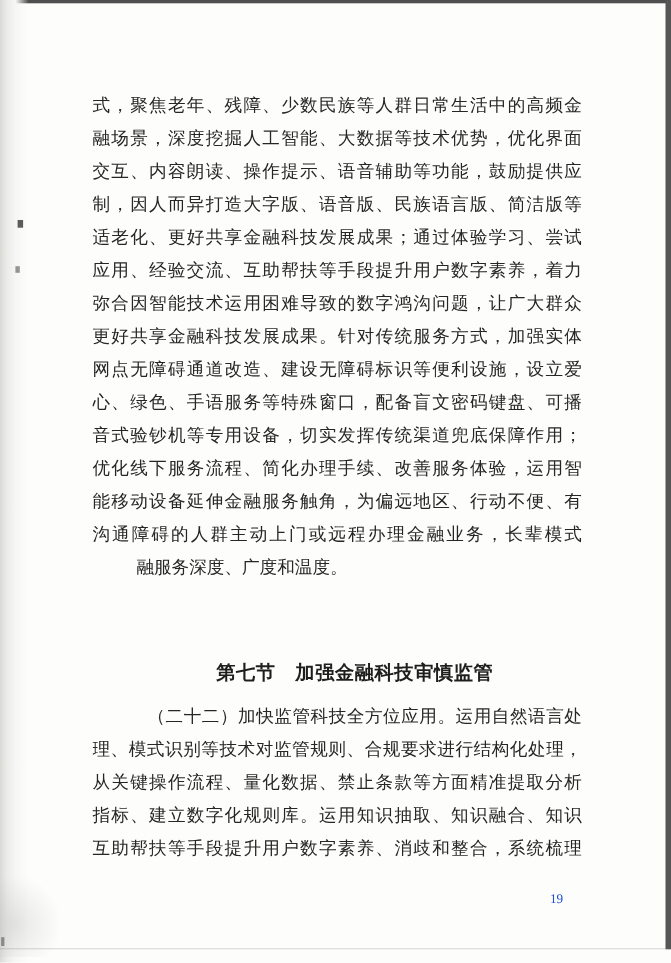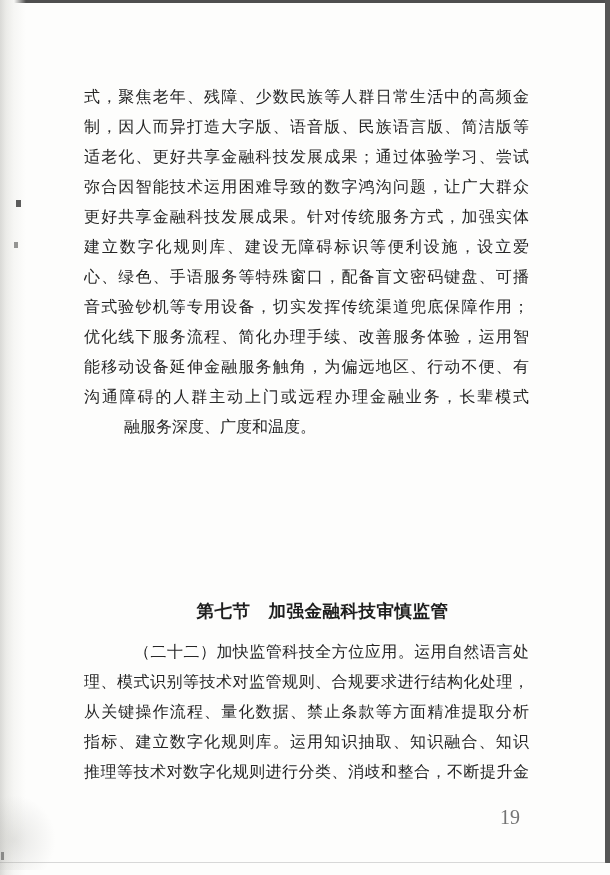--- a/index.html
+++ b/index.html
@@ -66,62 +66,65 @@
     position:absolute;left:0;top:580px;width:445px;
     margin:16px;
     height:30px;line-height:30px;
     font-size:17.5px;font-weight:bold;
     letter-spacing:0.5px;
     text-align:center;
     color:#1e1e1e;
   }
   .page-number{
     position:absolute;left:500px;top:809px;width:40px;
-    font-size:20px;line-height:17px;
-    color:#737373;
+    font-size:12px;line-height:17px;
+    color:#1d4ed8;
   }
 </style>
 </head>
 <body>
 
 <div class="page">
 
   <div class="edge-top"></div>
   <div class="edge-right"></div>
   <div class="edge-left-shade"></div>
   <div class="edge-bottom-line"></div>
   <div class="smudge-bottom-left"></div>
   <div class="speck speck-1"></div>
   <div class="speck speck-2"></div>
   <div class="speck speck-3"></div>
 
   <main class="text-column">
 
     <div class="para para-1">
       <div class="line">式，聚焦老年、残障、少数民族等人群日常生活中的高频金</div>
+      <div class="line">融场景，深度挖掘人工智能、大数据等技术优势，优化界面</div>
+      <div class="line">交互、内容朗读、操作提示、语音辅助等功能，鼓励提供应</div>
       <div class="line">制，因人而异打造大字版、语音版、民族语言版、简洁版等</div>
       <div class="line">适老化、更好共享金融科技发展成果；通过体验学习、尝试</div>
+      <div class="line">应用、经验交流、互助帮扶等手段提升用户数字素养，着力</div>
       <div class="line">弥合因智能技术运用困难导致的数字鸿沟问题，让广大群众</div>
       <div class="line">更好共享金融科技发展成果。针对传统服务方式，加强实体</div>
-      <div class="line">建立数字化规则库、建设无障碍标识等便利设施，设立爱</div>
+      <div class="line">网点无障碍通道改造、建设无障碍标识等便利设施，设立爱</div>
       <div class="line">心、绿色、手语服务等特殊窗口，配备盲文密码键盘、可播</div>
       <div class="line">音式验钞机等专用设备，切实发挥传统渠道兜底保障作用；</div>
       <div class="line">优化线下服务流程、简化办理手续、改善服务体验，运用智</div>
       <div class="line">能移动设备延伸金融服务触角，为偏远地区、行动不便、有</div>
       <div class="line">沟通障碍的人群主动上门或远程办理金融业务，长辈模式</div>
       <div class="line last">融服务深度、广度和温度。</div>
     </div>
 
     <h2 class="heading">第七节　加强金融科技审慎监管</h2>
 
     <div class="para para-2">
       <div class="line indent">（二十二）加快监管科技全方位应用。运用自然语言处</div>
       <div class="line">理、模式识别等技术对监管规则、合规要求进行结构化处理，</div>
       <div class="line">从关键操作流程、量化数据、禁止条款等方面精准提取分析</div>
       <div class="line">指标、建立数字化规则库。运用知识抽取、知识融合、知识</div>
-      <div class="line">推理等技术对数字化规则进行分类、消歧和整合，不断提升金</div>
+      <div class="line">互助帮扶等手段提升用户数字素养、消歧和整合，系统梳理</div>
     </div>
 
   </main>
 
   <div class="page-number">19</div>
 
 </div>
 
 </body></html>

